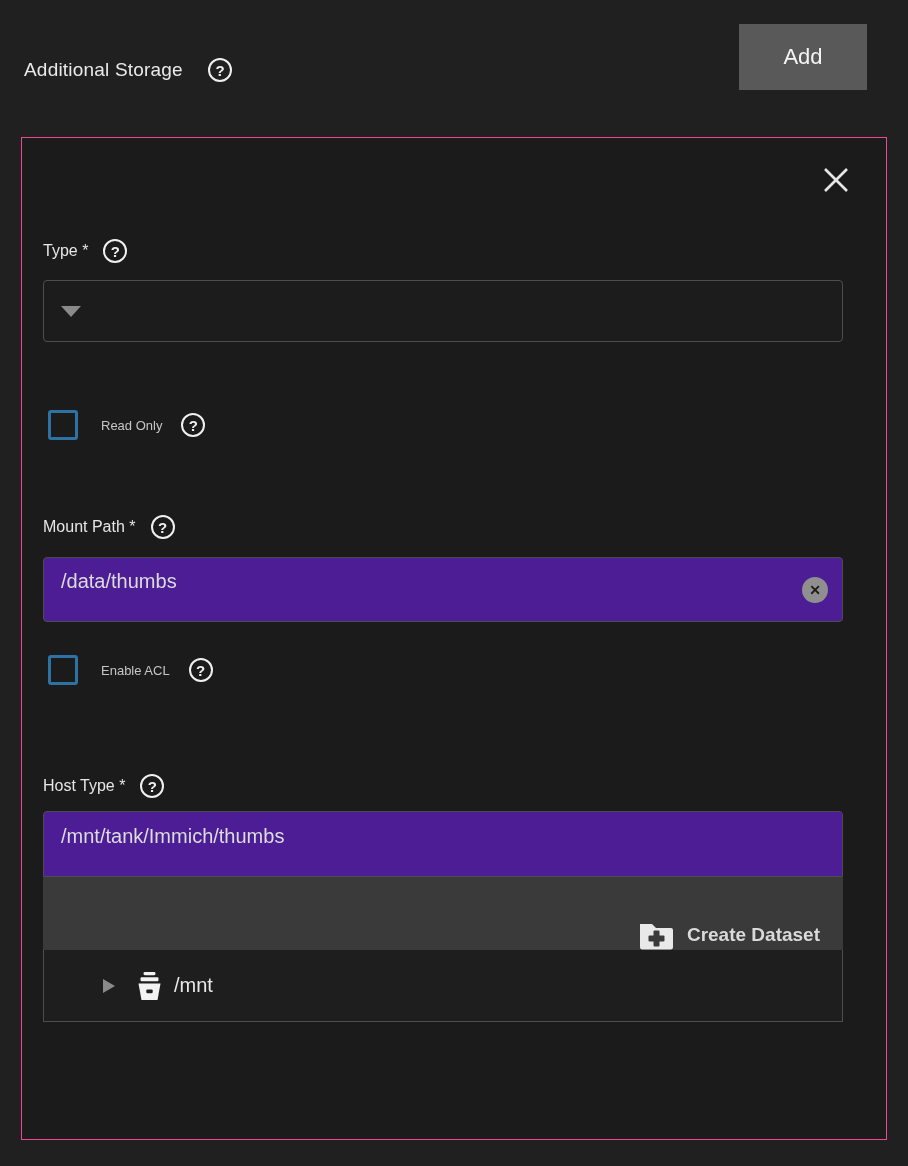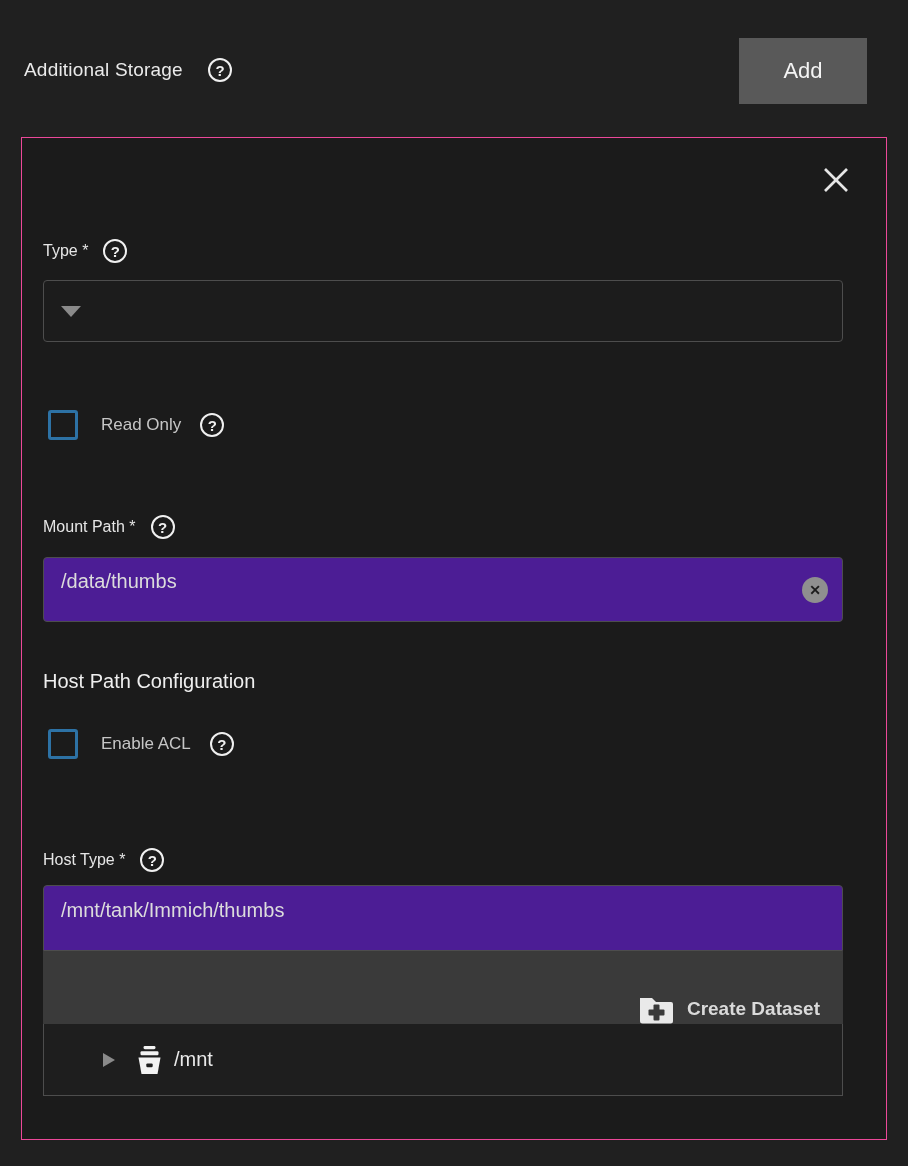--- a/index.html
+++ b/index.html
@@ -19,21 +19,21 @@
     font-size:19px; color:#eaeaea; letter-spacing:.2px;
   }
   .help-icon {
     display:inline-flex; align-items:center; justify-content:center;
     width:24px; height:24px; border:2px solid #f0f0f0; border-radius:50%;
     font-size:15px; font-weight:bold; color:#f0f0f0; flex:0 0 auto;
     cursor:pointer; user-select:none;
   }
   .header-help { position:absolute; left:208px; top:58px; }
   .add-btn {
-    position:absolute; left:739px; top:38px; width:128px; height:66px;
+    position:absolute; left:739px; top:24px; width:128px; height:66px;
     background:#595959; border:none; color:#f5f5f5;
     font-family:"Liberation Sans", sans-serif;
     font-size:22px; cursor:pointer;
   }
 
   
   .card {
     position:absolute; left:21px; top:137px; width:866px; height:1003px;
     background:#1b1b1b; border:1px solid #ec4899;
     padding:0 21px;
@@ -60,21 +60,21 @@
   }
 
   .check-row { display:flex; align-items:center; height:30px; }
   .row-readonly { margin-top:68px; }
   .row-acl      { margin-top:33px; }
   .checkbox {
     width:30px; height:30px; margin-left:5px;
     border:3px solid #2d72a5; border-radius:3px; background:transparent;
     cursor:pointer; flex:0 0 auto;
   }
-  .check-label { font-size:17px; color:#c6c6c6; margin-left:23px; margin-right:19px; }
+  .check-label { font-size:13px; color:#c6c6c6; margin-left:23px; margin-right:19px; }
 
   .input-wrap { position:relative; width:800px; }
   .wrap-mount { margin-top:17px; }
   .wrap-host  { margin-top:12px; }
   .text-input {
     width:100%; height:65px; background:#4c1d95;
     border:1px solid #4d4d4d; border-radius:4px;
     color:#dcdcdc; font-size:20px; padding:0 48px 16px 17px;
     font-family:"Liberation Sans", sans-serif; outline:none;
   }
@@ -150,21 +150,20 @@
     <div class="label-row row-mount">
       <span class="field-label">Mount Path *</span>
       <span class="help-icon">?</span>
     </div>
 
     <div class="input-wrap wrap-mount">
       <input class="text-input" type="text" value="/data/thumbs" style="">
       <span class="clear-icon">✕</span>
     </div>
 
-    <div class="section-heading">Host Path Configuration</div>
 
     <div class="check-row row-acl">
       <span class="checkbox"></span>
       <span class="check-label">Enable ACL</span>
       <span class="help-icon">?</span>
     </div>
 
     <div class="label-row row-host">
       <span class="field-label">Host Type *</span>
       <span class="help-icon">?</span>

